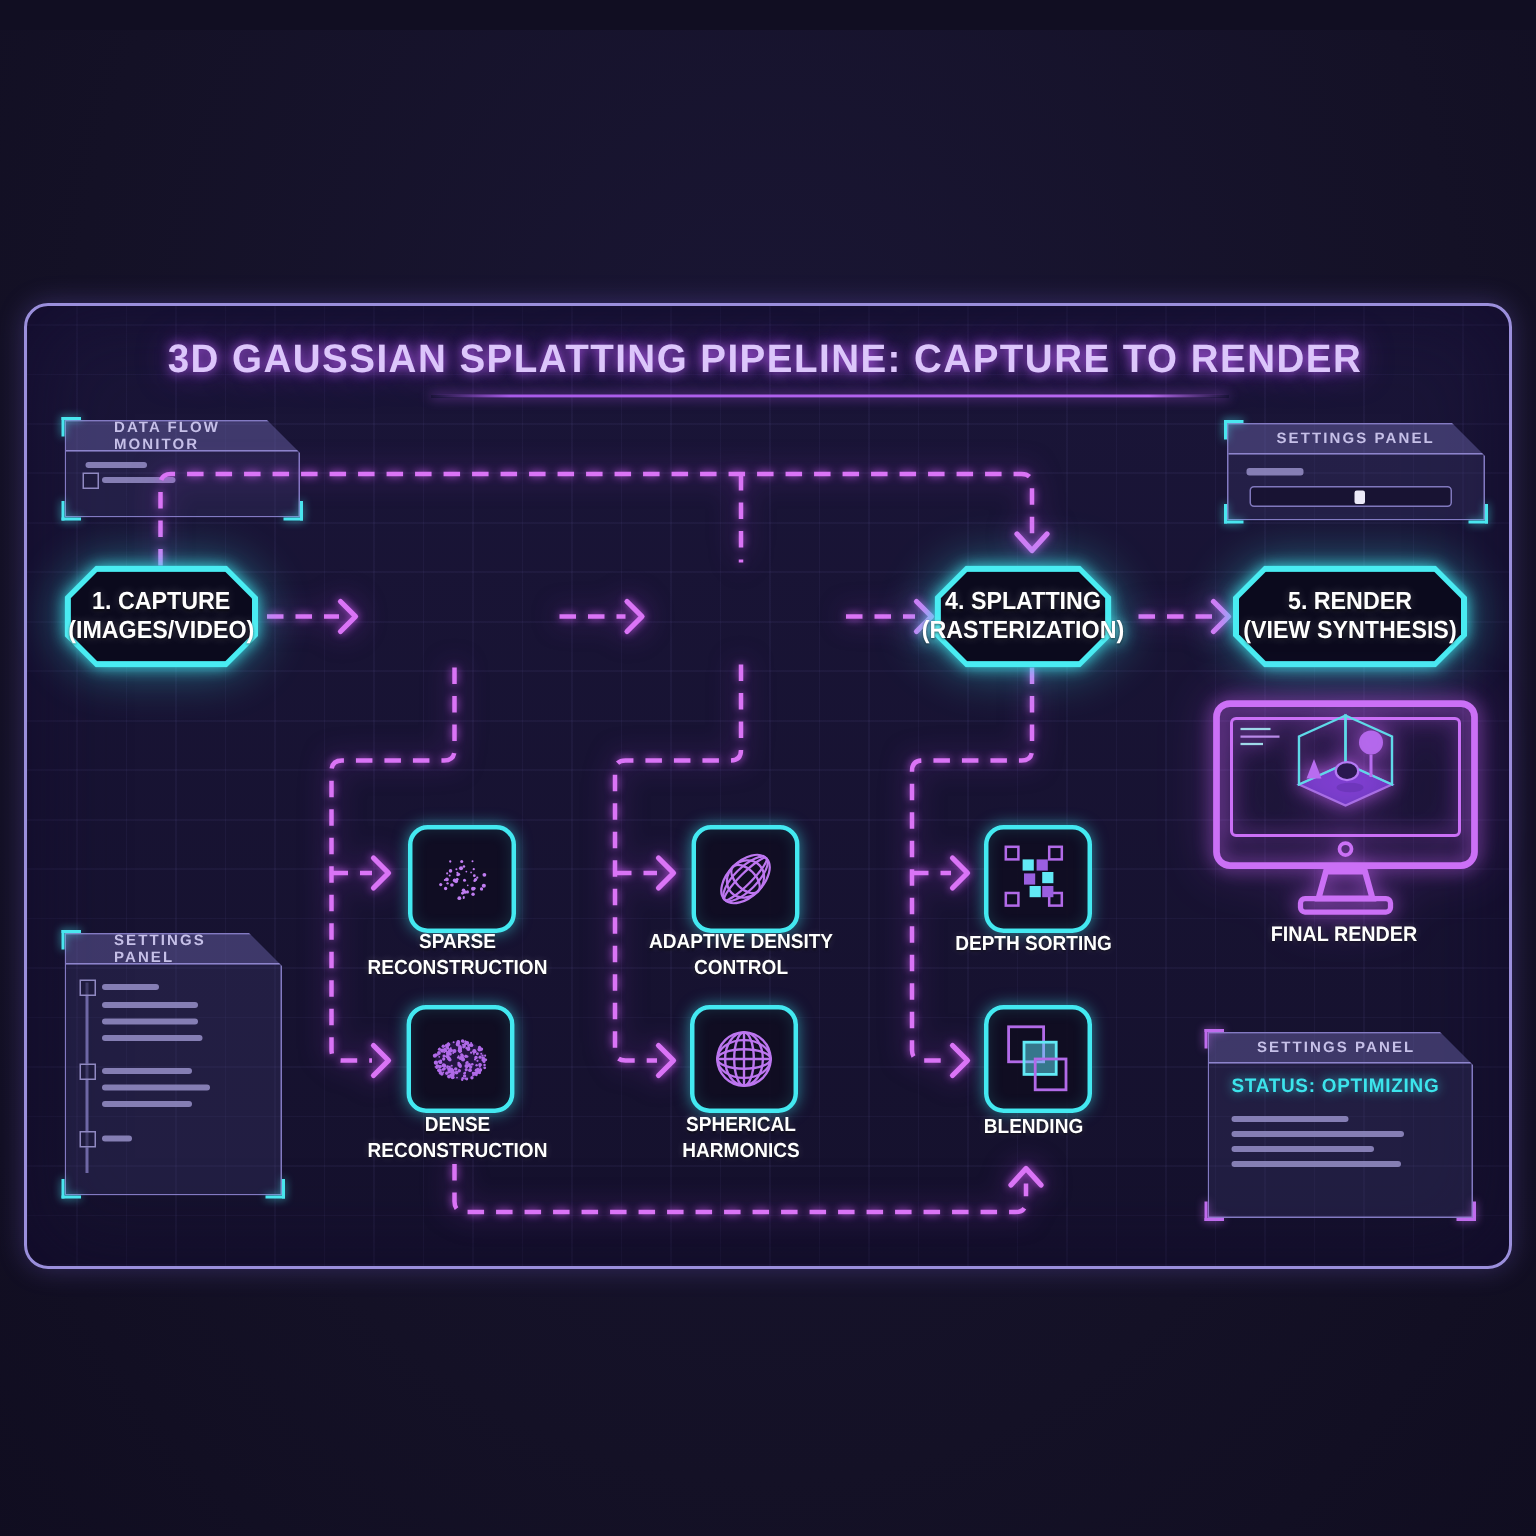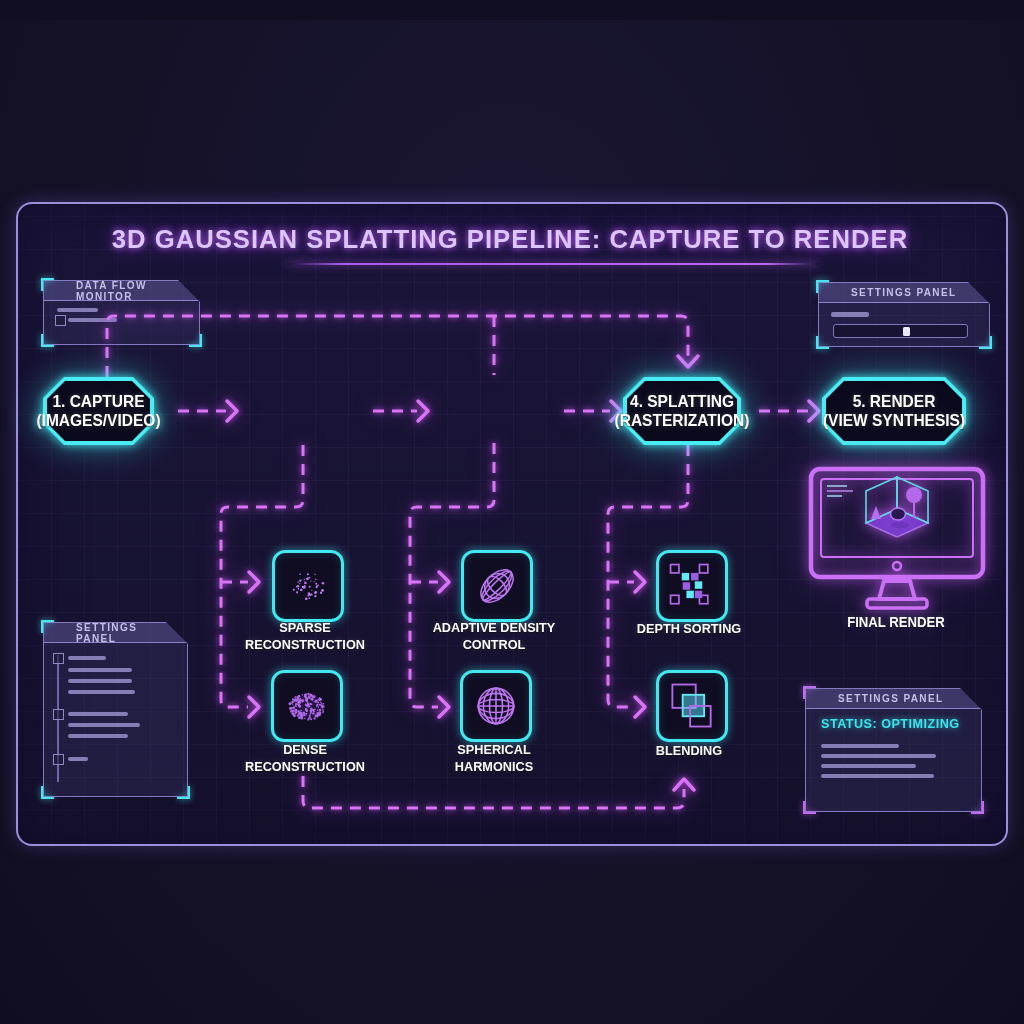--- a/index.html
+++ b/index.html
@@ -166,37 +166,37 @@
     <path class="wire" d="M410,562 H438"></path>
       <polyline class="head" points="439,552 449,562 439,572"></polyline>
     <path class="wire" d="M688,425 V480 Q688,487 681,487 H615 Q608,487 608,494 V680 Q608,687 615,687 H634"></path>
     <polyline class="head" points="635,677 645,687 635,697"></polyline>
     <path class="wire" d="M608,562 H634"></path>
       <polyline class="head" points="635,552 645,562 635,572"></polyline>
     <path class="wire" d="M303,756 V781 Q303,788 310,788 H677 Q684,788 684,781 V769"></path>
     <polyline class="head" points="674,770 684,759 694,770"></polyline>
   </svg>
 
-  <div class="node" style="left:43px;top:357px;width:111px">
+  <div class="node" style="left:43px;top:357px;width:129px">
     <div class="oct-o"></div>
     <div class="oct-i"></div>
     <div class="node-label">
       <span>1. CAPTURE</span>
       <span>(IMAGES/VIDEO)</span>
     </div>
   </div>
   <div class="node" style="left:623px;top:357px;width:118px">
     <div class="oct-o"></div>
     <div class="oct-i"></div>
     <div class="node-label">
       <span>4. SPLATTING</span>
       <span>(RASTERIZATION)</span>
     </div>
   </div>
-  <div class="node" style="left:822px;top:357px;width:144px">
+  <div class="node" style="left:822px;top:357px;width:156px">
     <div class="oct-o"></div>
     <div class="oct-i"></div>
     <div class="node-label">
       <span>5. RENDER</span>
       <span>(VIEW SYNTHESIS)</span>
     </div>
   </div>
 
   <div class="tile" style="left:272px;top:530px">
     <svg viewBox="0 0 60 60">

